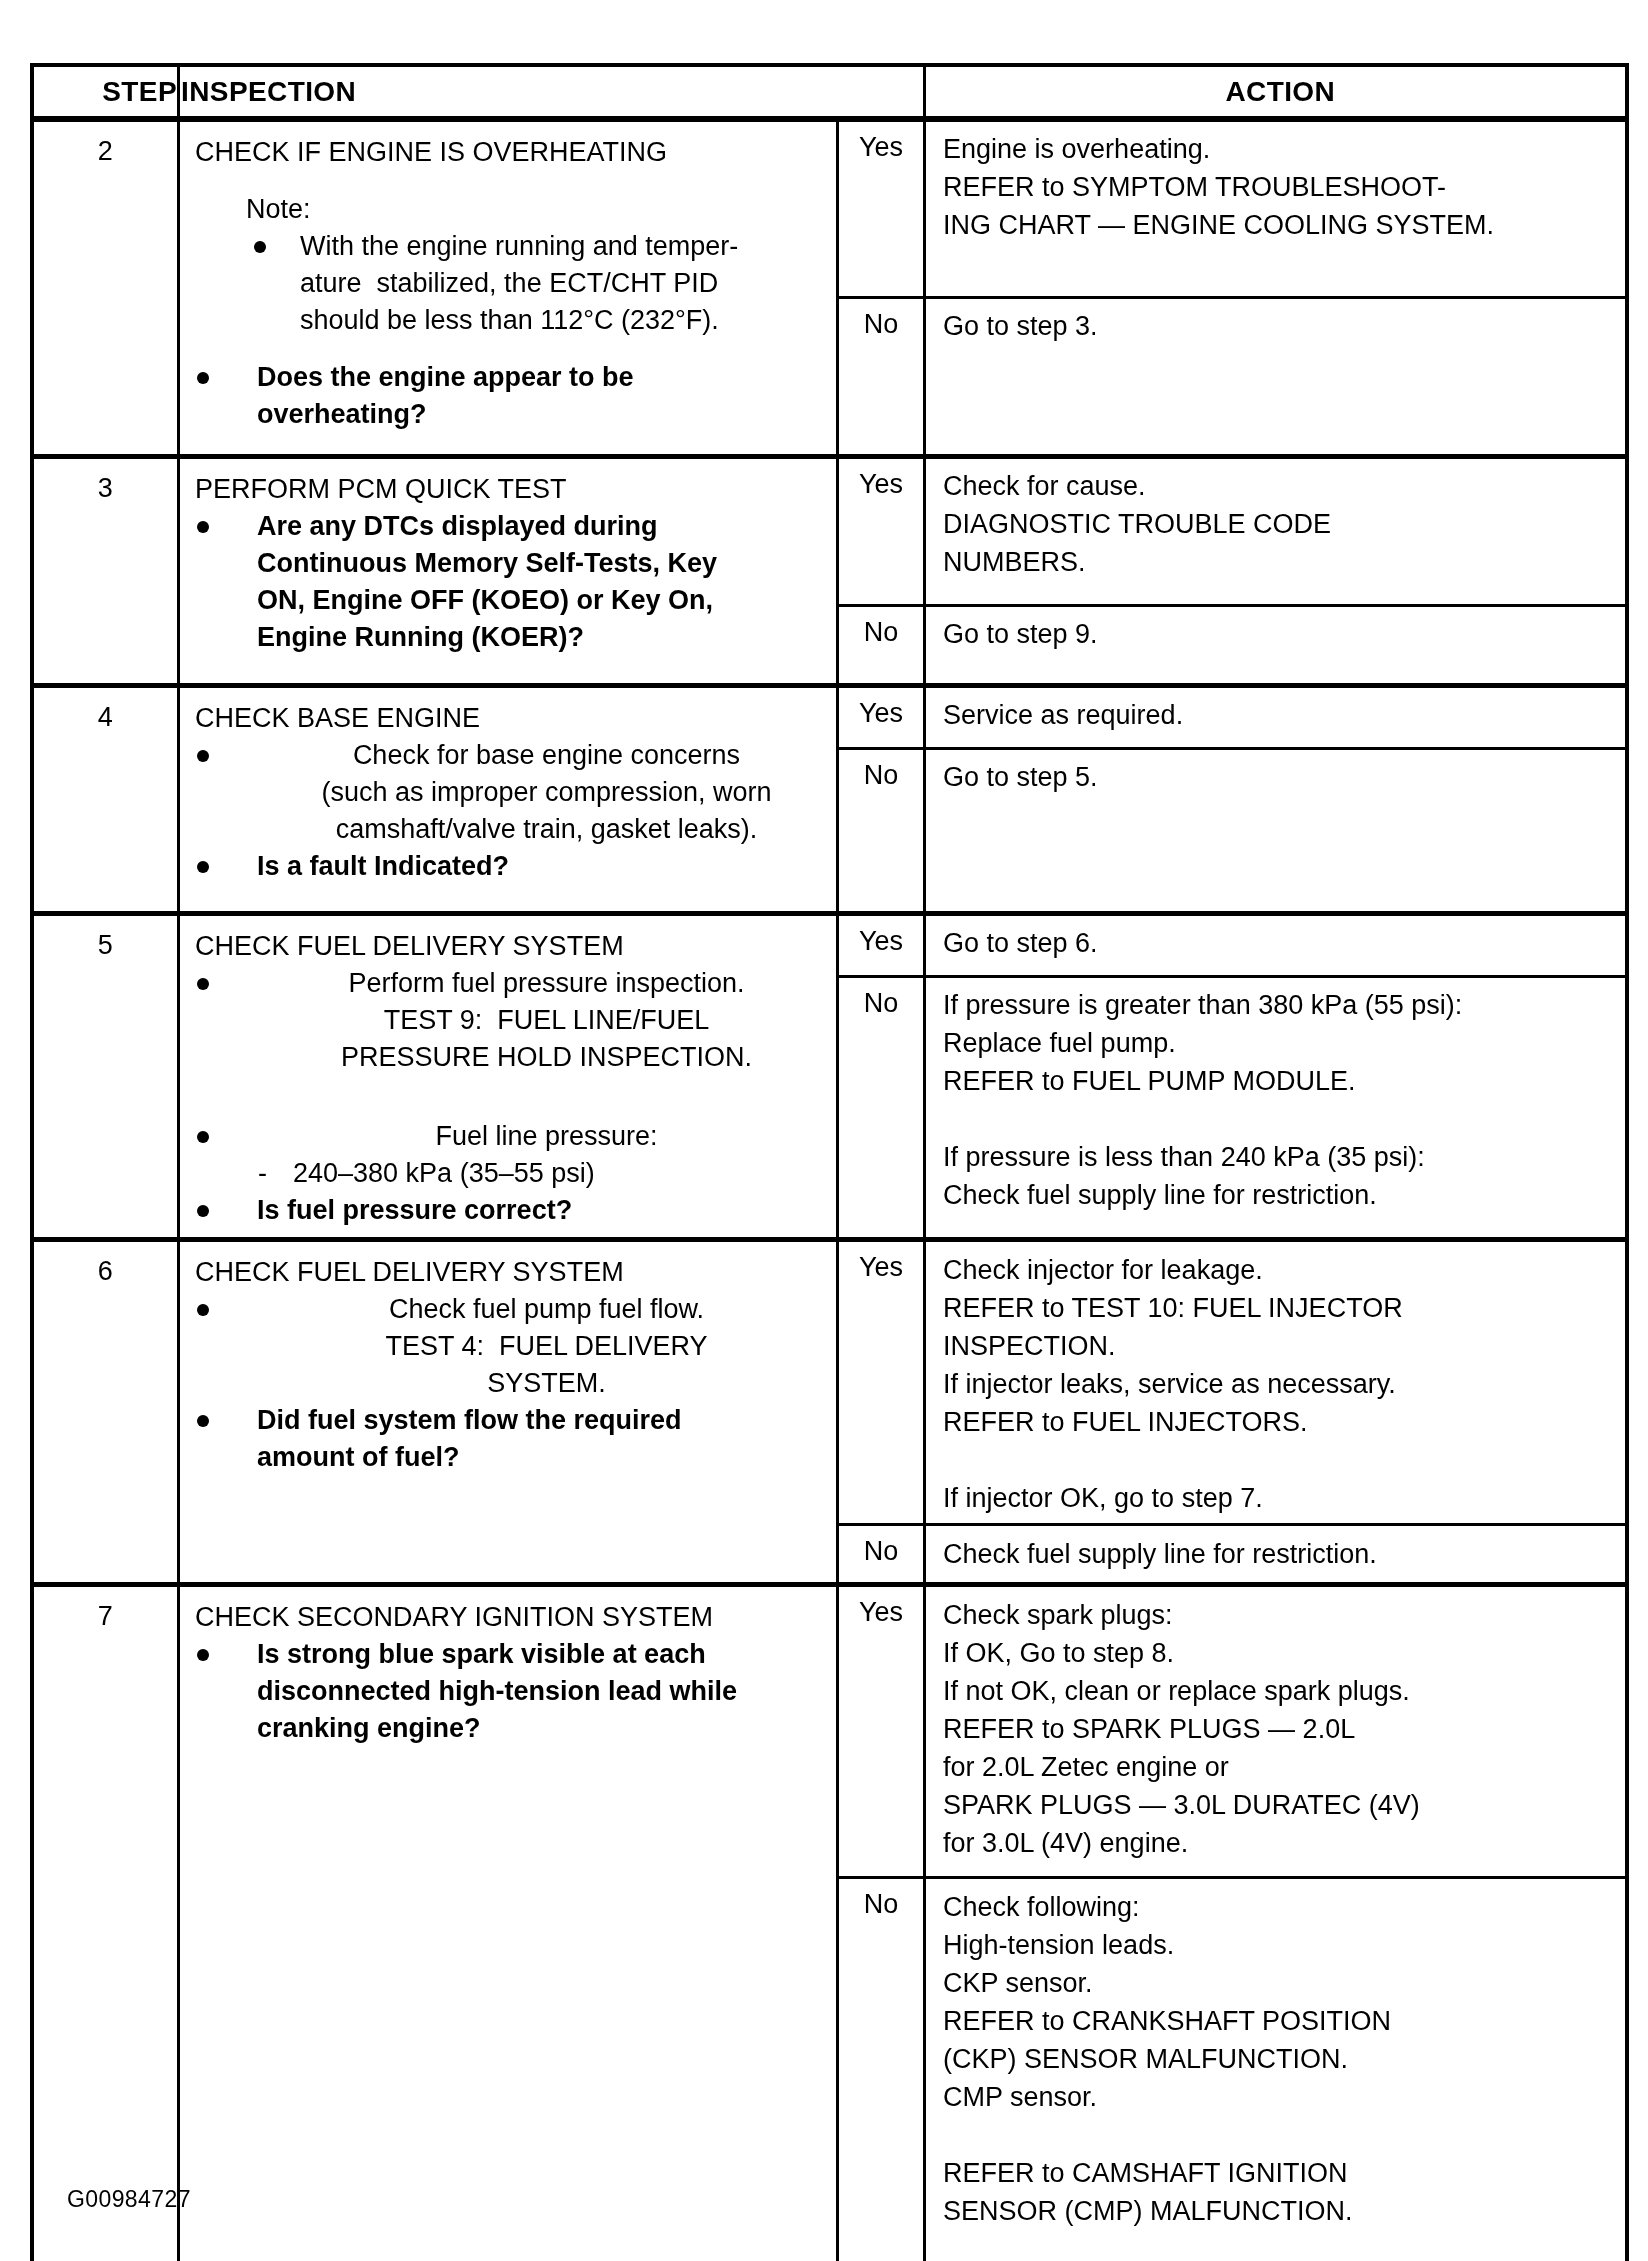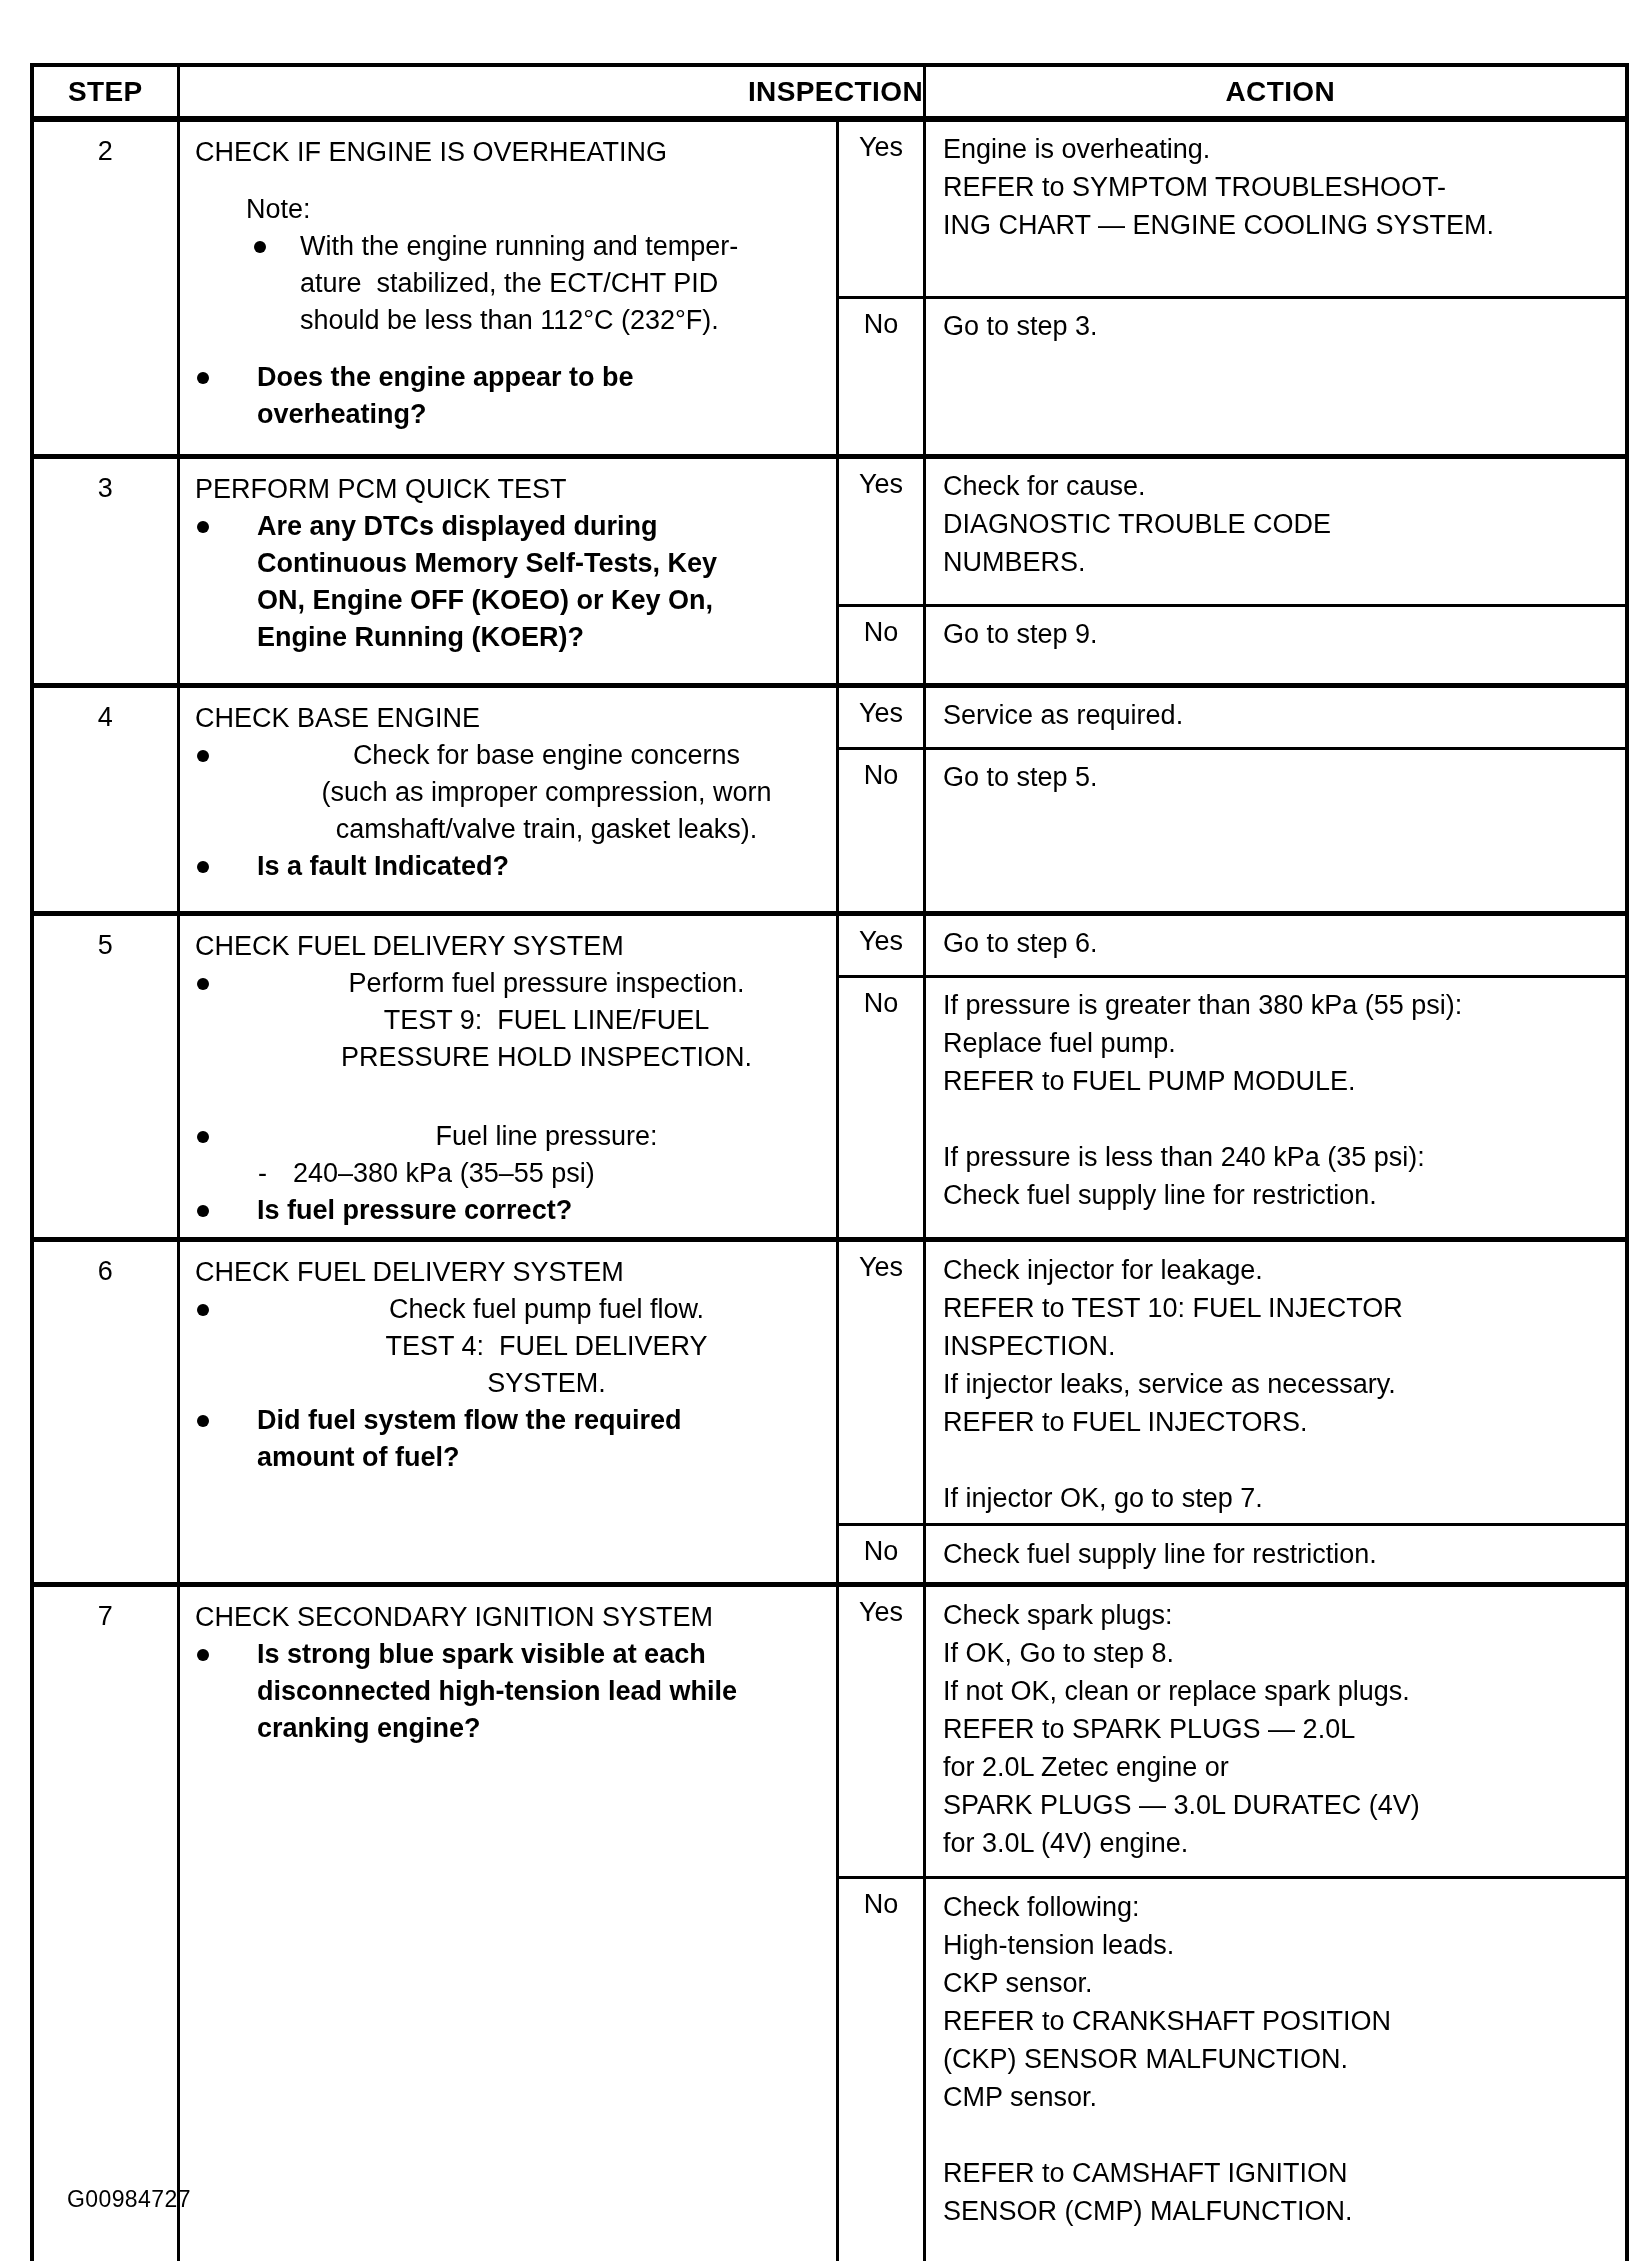--- a/index.html
+++ b/index.html
@@ -21,22 +21,22 @@
   th, td { padding:0; vertical-align:top; }
 
   thead th {
     height:49px;
     vertical-align:middle;
     font-size:28px;
     font-weight:bold;
     border-bottom:6.7px solid #000;
     letter-spacing:0.4px;
   }
-  th.h-step { text-align:center; }
-  th.h-insp { text-align:right; padding-left:1px; }
+  th.h-step { text-align:right; }
+  th.h-insp { text-align:left; padding-left:1px; }
   th.h-act  { text-align:center; padding-left:10px; }
 
   .c-insp, .c-yn, .c-act, .h-insp, .h-act { border-left:3.4px solid #000; }
   tr.no-row td { border-top:3.4px solid #000; }
   tr.step-start td { border-top:5.9px solid #000; }
 
   .c-step {
     text-align:center;
     font-size:27px;
     padding-top:13.5px;

